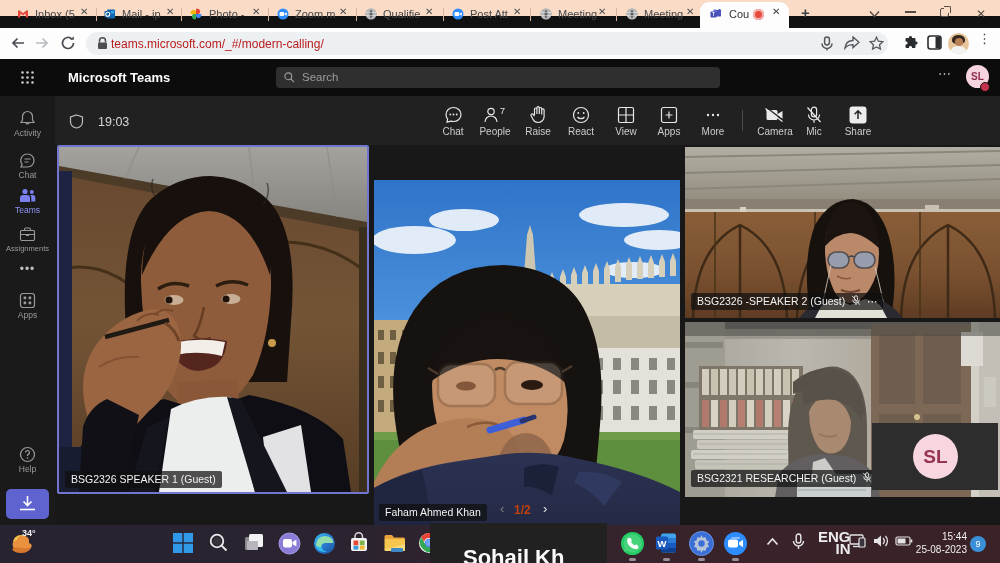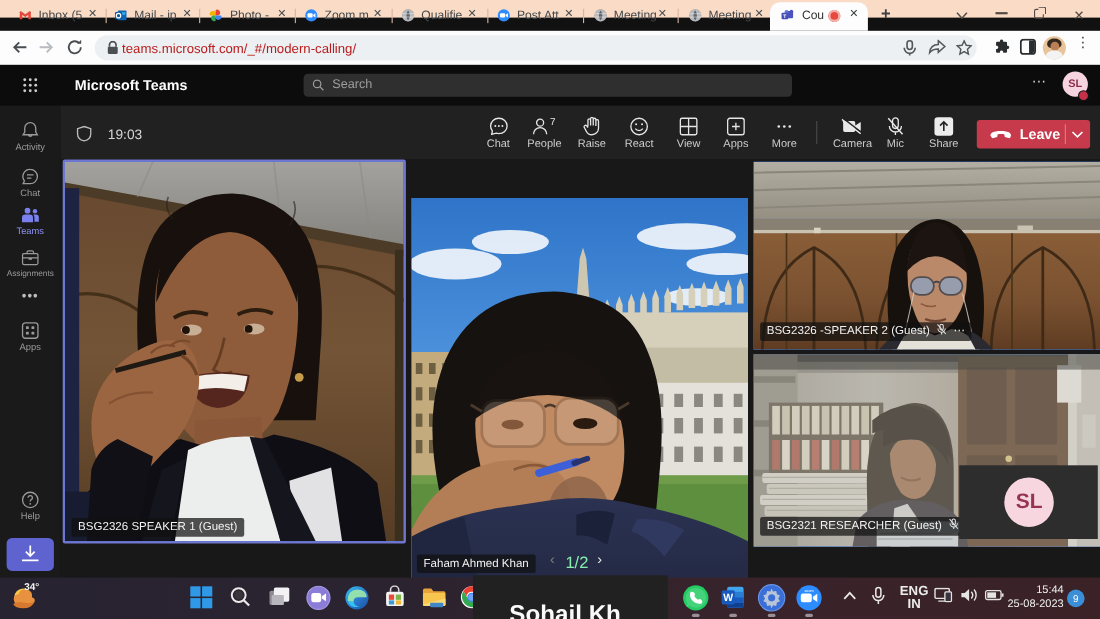--- a/index.html
+++ b/index.html
@@ -22,21 +22,21 @@
 #sidebar { position:absolute; left:0; top:96px; width:55px; height:429px; background:#1a1a1a; }
 .sbi { position:absolute; left:0; width:55px; text-align:center; color:#9a9a9a; font-size:8.5px; }
 .sbi svg { display:block; margin:0 auto 1px auto; }
 
 #toolbar { position:absolute; left:55px; top:96px; width:945px; height:49px; background:#212121; }
 .tbtn { position:absolute; top:10px; width:50px; text-align:center; color:#cccccc; font-size:10px; }
 .tbtn svg { display:block; margin:0 auto 2px auto; }
 
 #stage { position:absolute; left:55px; top:145px; width:945px; height:380px; background:#181818; }
 .vlabel { position:absolute; background:rgba(17,17,17,0.72); color:#f2f2f2; font-size:10.5px; line-height:17px; padding:0 6px; border-radius:2px; white-space:nowrap; }
-.tile { position:absolute; overflow:hidden; background:#3b82f6; }
+.tile { position:absolute; overflow:hidden; background:#6d28d9; }
 
 #taskbar { position:absolute; left:0; top:525px; width:1000px; height:38px; background:linear-gradient(90deg,#282331 0%,#2b2330 35%,#39232a 70%,#3a2227 100%); }
 .tbi { position:absolute; top:7px; }
 </style>
 </head>
 <body>
 <div id="page">
 
 <div id="tabbar">
 
@@ -344,30 +344,20 @@
           <path d="M2.5 1.5l13 14.5" stroke="#e9e9e9" stroke-width="1.3"></path>
         </svg>
     Mic
   </div>
   <div class="tbtn" style="left:778px;width:50px;">
     <svg width="20" height="18" viewBox="0 0 20 18">
           <rect x="1.5" y="0.5" width="17" height="17" rx="3" fill="#ececec"></rect>
           <path d="M10 13V5M6.6 8.2L10 4.8l3.4 3.4" fill="none" stroke="#242424" stroke-width="1.5"></path>
         </svg>
     Share
-  </div>
-  <div style="position:absolute;left:833px;top:13px;width:103px;height:26px;background:#c63a4c;border-radius:3px;">
-    <svg style="position:absolute;left:11px;top:8px;" width="21" height="10" viewBox="0 0 21 10">
-          <path d="M1.5 6.5C1 4.5 3 3 6 2.5c3.5-.6 6.5-.6 9.5 0 3 .5 5 2 4.5 4l-.4 1.2c-.3.8-1 1-1.8.8l-2.6-.8c-.7-.2-1-.7-1-1.4V5.2c-2-.4-4.4-.4-6.4 0v1.1c0 .7-.3 1.2-1 1.4l-2.6.8c-.8.2-1.5 0-1.8-.8z" fill="#fff"></path>
-        </svg>
-    <div style="position:absolute;left:39px;top:5px;color:#fff;font-size:13px;font-weight:bold;">Leave</div>
-    <div style="position:absolute;left:80px;top:4px;width:1px;height:18px;background:rgba(255,255,255,0.35);"></div>
-    <svg style="position:absolute;left:86px;top:10px;" width="11" height="7" viewBox="0 0 11 7">
-          <path d="M1 1l4.5 4.5L10 1" fill="none" stroke="#fff" stroke-width="1.5"></path>
-        </svg>
   </div>
 </div>
 
 <div id="stage"></div>
 
 <div class="tile" style="left:57px;top:145px;width:312px;height:349px;border:2px solid #7276ce;border-radius:2px;">
 <svg width="308" height="345" viewBox="0 0 308 345">
   <defs>
     <linearGradient id="t1wood" x1="0" y1="0" x2="0" y2="1">
       <stop offset="0" stop-color="#664830"></stop>
@@ -671,21 +661,21 @@
           <path d="M2 5.5a4 4 0 0 0 8 0M6 9.5v2.4" fill="none" stroke="#e8e8e8" stroke-width="1.1"></path>
           <path d="M1.5 1l9 10.5" stroke="#e8e8e8" stroke-width="1.1"></path>
         </svg></div>
 </div>
 
 <div style="position:absolute;left:872px;top:423px;width:126px;height:67px;background:#2d2d2d;z-index:5;">
   <div style="position:absolute;left:41px;top:11px;width:45px;height:45px;border-radius:50%;background:#f7d6e0;color:#97344f;font-size:19px;font-weight:bold;text-align:center;line-height:45px;">SL</div>
 </div>
 
 <div style="position:absolute;left:500px;top:501px;color:#7e7e7e;font-size:13px;">‹</div>
-<div style="position:absolute;left:514px;top:503px;color:#86efac;font-size:15px;">1/2</div>
+<div style="position:absolute;left:514px;top:503px;color:#c2410c;font-size:12px;font-weight:bold;">1/2</div>
 <div style="position:absolute;left:543px;top:501px;color:#e8e8e8;font-size:13px;">›</div>
 
 <div id="tooltip" style="position:absolute;left:430px;top:523px;width:177px;height:40px;background:#212121;overflow:hidden;z-index:30;">
   <div style="position:absolute;left:33px;top:22px;color:#fafafa;font-size:22px;font-weight:bold;">Sohail Kh</div>
 </div>
 
 <div id="taskbar">
 
   <svg style="position:absolute;left:8px;top:6px;" width="26" height="26" viewBox="0 0 26 26">
         <circle cx="13" cy="12" r="8" fill="#f5c84d"></circle>
@@ -779,21 +769,21 @@
         <path d="M16 11.5l4-2.7v7.4l-4-2.7z" fill="#fff"></path>
         <text x="12.5" y="7.5" font-size="3.4" fill="#fff" text-anchor="middle" font-family="Liberation Sans">zoom</text>
       </svg>
   <svg class="tbi" style="left:766px;top:12px;" width="13" height="9" viewBox="0 0 13 9">
         <path d="M1.5 7.5L6.5 2l5 5.5" fill="none" stroke="#e8e8e8" stroke-width="1.6"></path>
       </svg>
   <svg class="tbi" style="left:792px;top:8px;" width="13" height="17" viewBox="0 0 13 17">
         <rect x="4.2" y="1" width="4.6" height="9" rx="2.3" fill="none" stroke="#e8e8e8" stroke-width="1.4"></rect>
         <path d="M1.5 8a5 5 0 0 0 10 0M6.5 13v3" fill="none" stroke="#e8e8e8" stroke-width="1.4"></path>
       </svg>
-  <div style="position:absolute;left:818px;top:6px;color:#ededed;font-size:12px;font-weight:bold;text-align:center;line-height:12px;">ENG<br>IN</div>
+  <div style="position:absolute;left:818px;top:6px;color:#ededed;font-size:15px;font-weight:bold;text-align:right;line-height:12px;">ENG<br>IN</div>
   <svg class="tbi" style="left:849px;top:9px;" width="17" height="14" viewBox="0 0 17 14">
         <rect x="1" y="1" width="13" height="9" rx="1" fill="none" stroke="#e4e4e4" stroke-width="1.3"></rect>
         <path d="M4 12.5h7" stroke="#e4e4e4" stroke-width="1.3"></path>
         <rect x="10" y="4" width="6" height="9" rx="1" fill="#39343c" stroke="#e4e4e4" stroke-width="1.2"></rect>
       </svg>
   <svg class="tbi" style="left:873px;top:9px;" width="16" height="14" viewBox="0 0 16 14">
         <path d="M1 5v4h3l4 3.5V1.5L4 5z" fill="#e4e4e4"></path>
         <path d="M10 4a4.5 4.5 0 0 1 0 6M12.5 2a7.5 7.5 0 0 1 0 10" fill="none" stroke="#e4e4e4" stroke-width="1.3"></path>
       </svg>
   <svg class="tbi" style="left:895px;top:10px;" width="18" height="12" viewBox="0 0 18 12">

